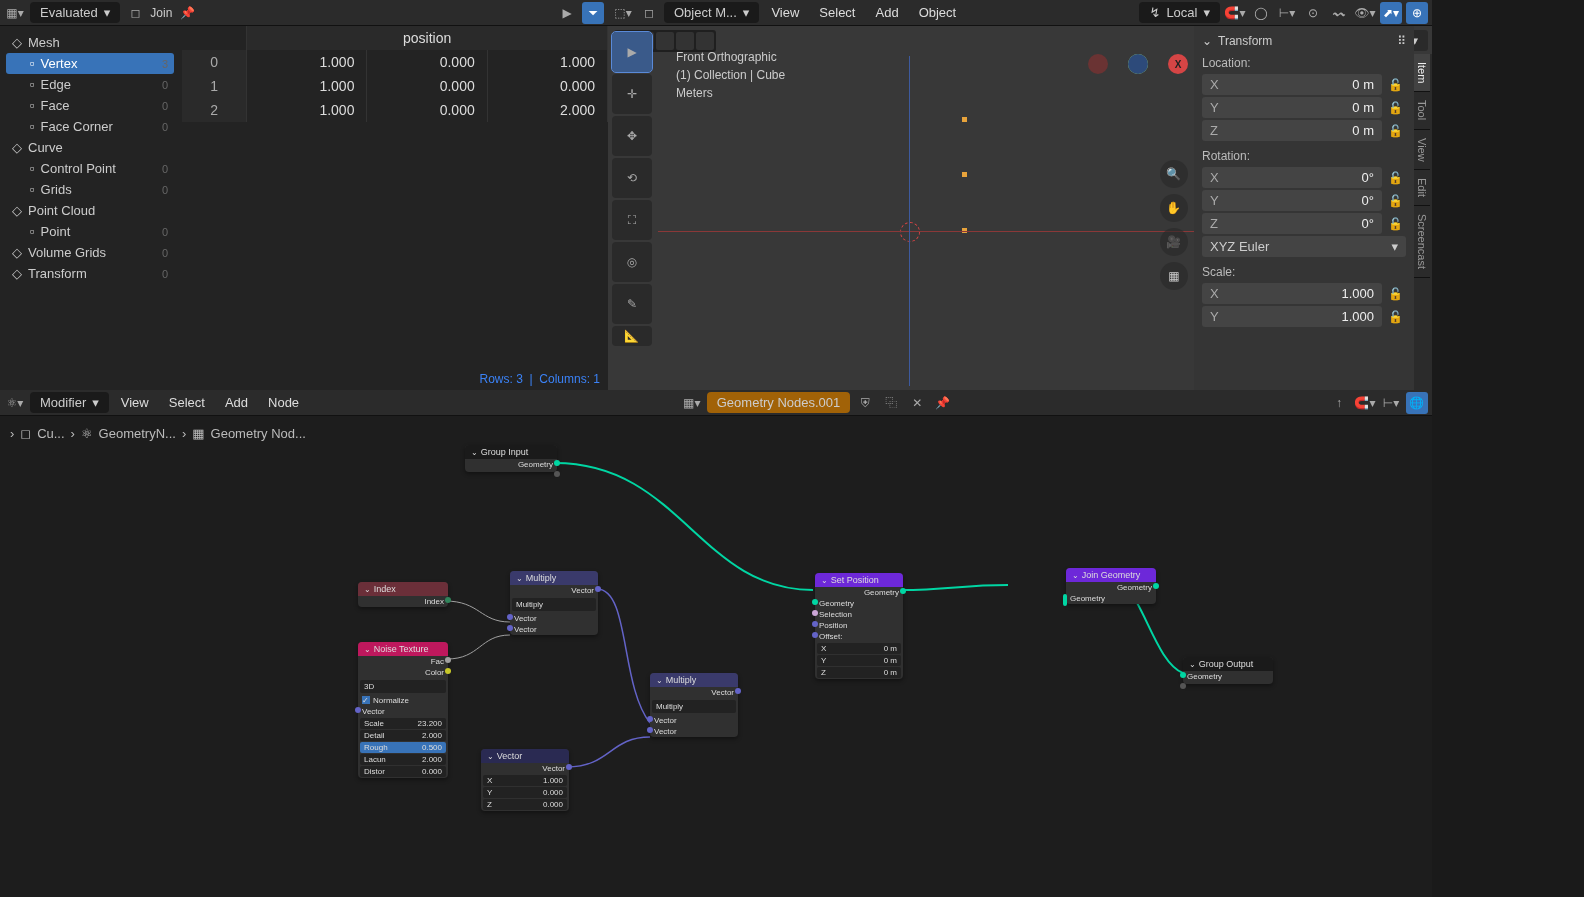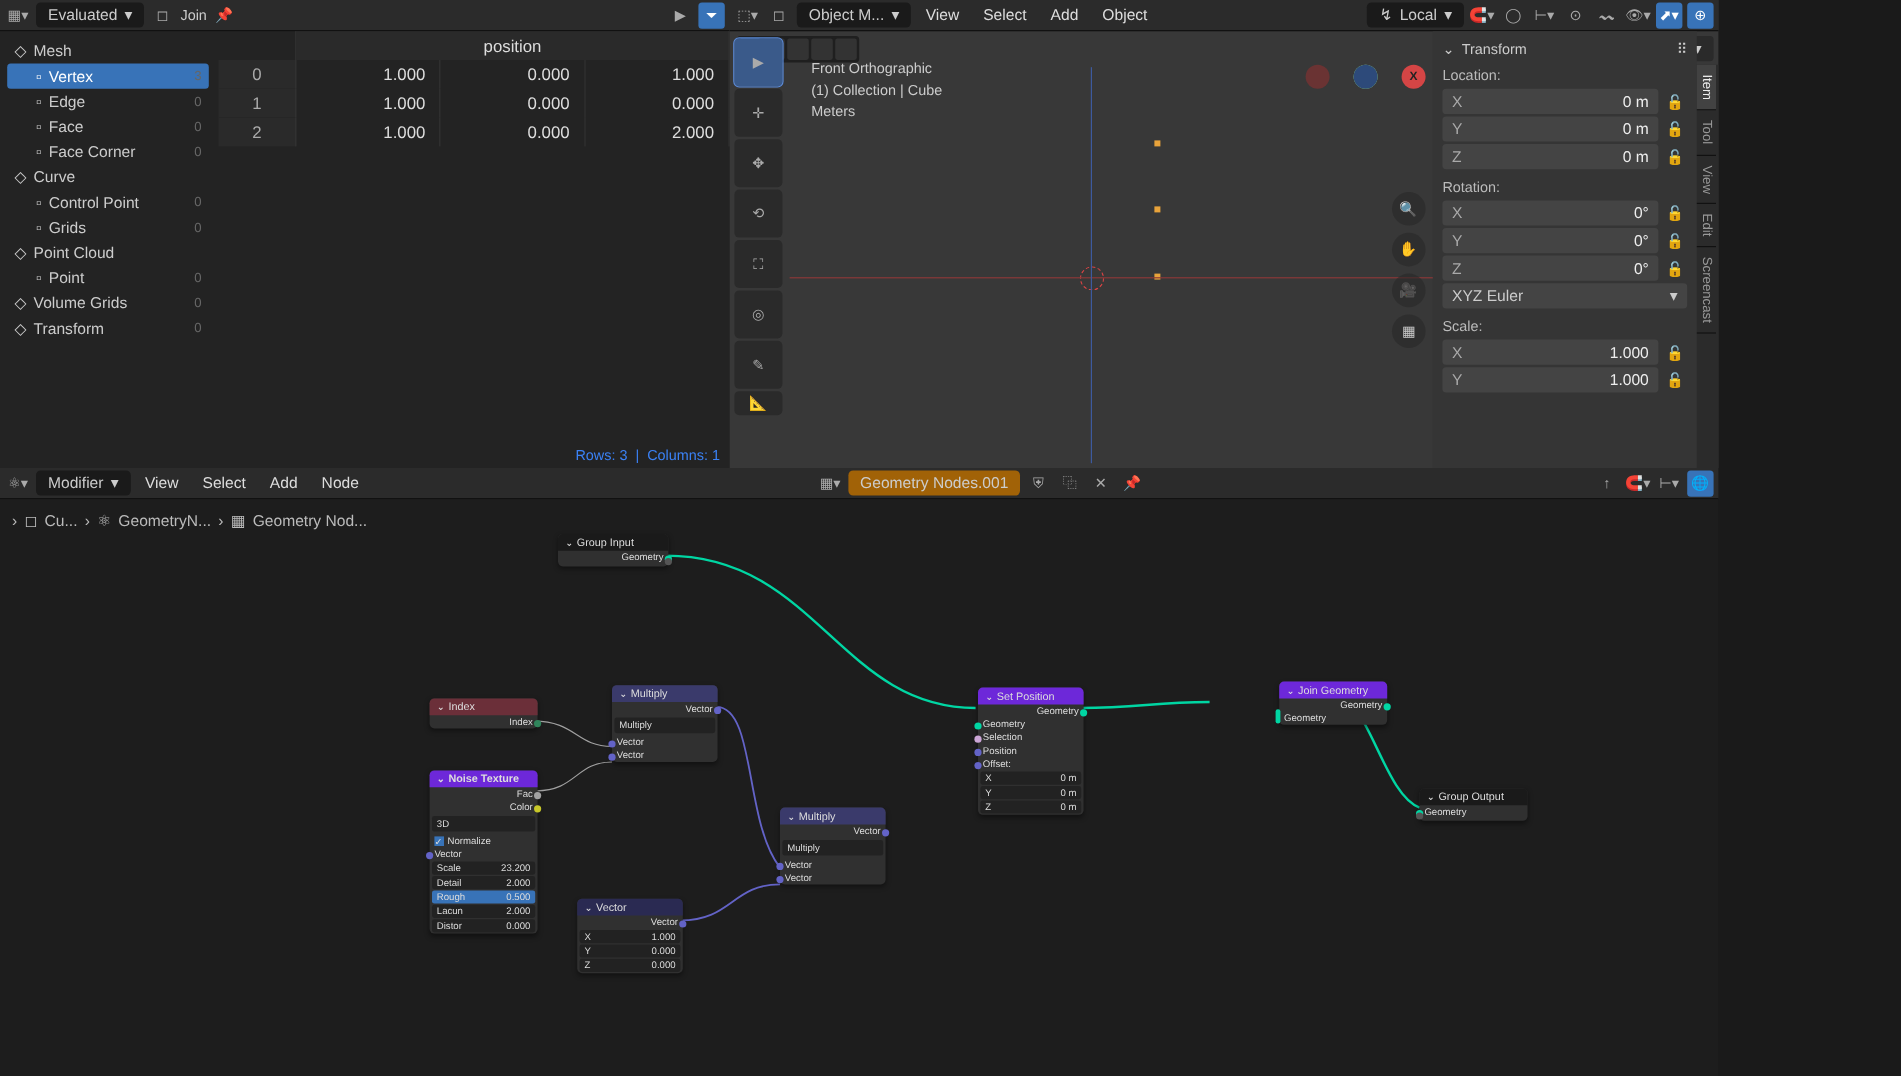--- a/index.html
+++ b/index.html
@@ -38,24 +38,24 @@
 .prop-field .val { margin-left: auto; color: #eee; }
 .prop-lock { width: 20px; color: #888; text-align: center; }
 .prop-hdr { font-size: 12px; color: #bbb; margin: 8px 0 4px; }
 .tab-v { writing-mode: vertical-rl; padding: 8px 2px; font-size: 11px; color: #999; border-bottom: 1px solid #111; }
 .tab-v.active { background: #424242; color: #eee; }
 .node { position: absolute; border-radius: 4px; font-size: 9px; color: #ddd; background: #303030; box-shadow: 0 2px 4px rgba(0,0,0,.4); }
 .node-hdr { padding: 2px 6px; border-radius: 4px 4px 0 0; font-size: 9px; display: flex; align-items: center; gap: 3px; }
 .node-hdr::before { content: '⌄'; font-size: 8px; }
 .hdr-geom { background: #6d28d9; }
 .hdr-input-idx { background: #6b2f39; }
-.hdr-tex { background: #6d28d9; font-weight: bold; }
+.hdr-tex { background: #be185d; }
 .hdr-vec { background: #3a3a6b; }
 .hdr-black { background: #1a1a1a; }
-.node-sock { padding: 1px 4px; display: flex; align-items: flex-end; font-size: 8px; position: relative; }
+.node-sock { padding: 1px 4px; display: flex; align-items: flex-start; font-size: 8px; position: relative; }
 .node-sock.out { justify-content: flex-end; }
 .sock-dot { width: 6px; height: 6px; border-radius: 3px; background: #888; position: absolute; }
 .sock-dot.l { left: -3px; }
 .sock-dot.r { right: -3px; }
 .sock-geom { background: #00d6a3; }
 .sock-vec { background: #6363c7; }
 .sock-flt { background: #a1a1a1; }
 .sock-col { background: #c7c729; }
 .sock-int { background: #30845b; }
 .sock-bool { background: #cca6d7; }

